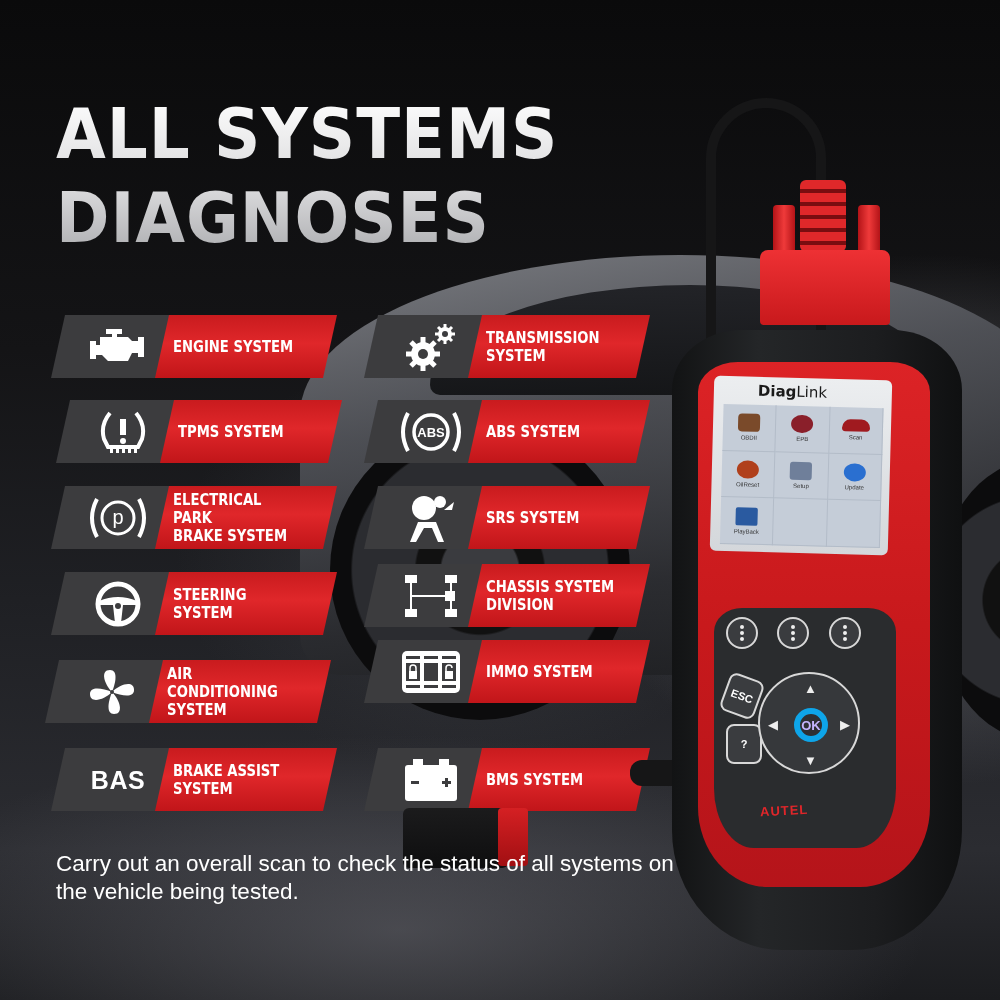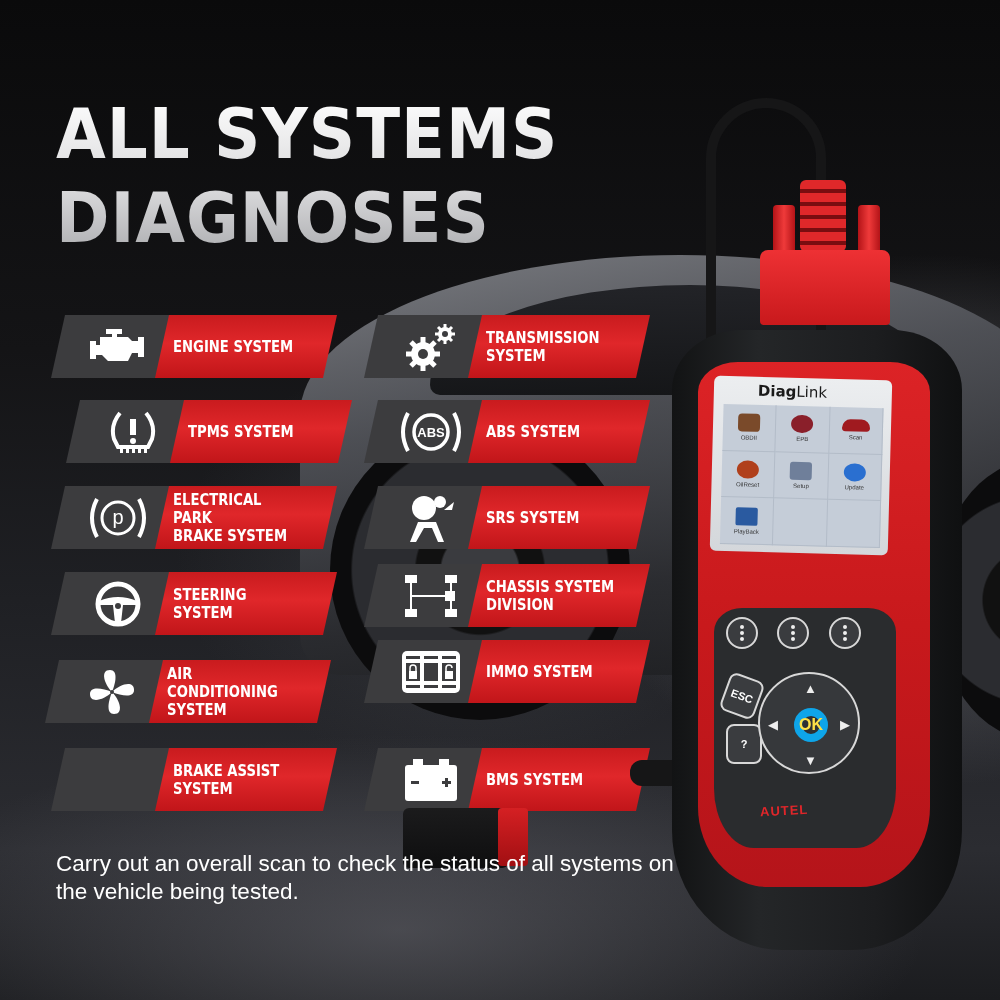--- a/index.html
+++ b/index.html
@@ -164,22 +164,22 @@
     background: #3a3c3f; border: 2px solid #d8d8d8;
     display: flex; flex-direction: column; align-items: center; justify-content: center; gap: 2px;
   }
   .fkey i { display:block; width: 4px; height: 4px; border-radius: 50%; background: #eee; }
   .dpad {
     position: absolute; left: 758px; top: 672px; width: 102px; height: 102px;
     border-radius: 50%; background: #36383b; border: 2px solid #d8d8d8;
   }
   .dpad .ok {
     position: absolute; left: 34px; top: 34px; width: 34px; height: 34px; border-radius: 50%;
-    background: #2e3033; border: 8px solid #0ea5e9; color: #fde047; font-weight: bold;
-    font-size: 16px; display:flex; align-items:center; justify-content:center;
+    background: #2e3033; border: 6px solid #0ea5e9; color: #c4b5fd; font-weight: bold;
+    font-size: 13px; display:flex; align-items:center; justify-content:center;
   }
   .dpad .arr { position: absolute; color: #eee; font-size: 13px; line-height: 13px; }
   .side-key {
     position: absolute; width: 36px; height: 40px; background: #3a3c3f;
     border: 2px solid #d8d8d8; border-radius: 8px; color: #fff;
     font-size: 11px; font-weight: bold; display:flex; align-items:center; justify-content:center;
   }
   .autel {
     position: absolute; left: 760px; top: 803px; font-size: 13px; color: #e0262a;
     font-weight: bold; letter-spacing: 1px; transform: rotate(-3deg);
@@ -236,21 +236,21 @@
             <line x1="51" y1="5" x2="37" y2="19"></line>
           </g>
       <circle cx="44" cy="12" r="3" fill="#3c3c3e"></circle>
     </g>
       </svg>
   </div>
   <div class="label">TRANSMISSION
 SYSTEM</div>
 </div>
 
-<div class="panel" style="left:66px;top:400px">
+<div class="panel" style="left:56px;top:400px">
   <div class="gray"></div>
     <div class="red"></div>
   <div class="icon">
     <svg width="50" height="46" viewBox="0 0 50 46">
         <g fill="none" stroke="#fff" stroke-width="4">
       <path d="M12 4 Q2 16 6 30 L10 38 H40 L44 30 Q48 16 38 4"></path>
         </g>
       <rect x="22" y="10" width="6" height="16" fill="#fff"></rect>
         <circle cx="25" cy="32" r="3" fill="#fff"></circle>
       <g fill="#fff">
@@ -383,20 +383,23 @@
       <path d="M46 22 V19 A3 3 0 0 1 52 19" fill="none" stroke="#fff" stroke-width="1.5"></path>
       <path d="M34 17 A6 6 0 1 0 34 29 A4.5 4.5 0 1 1 34 17 Z" fill="#fff"></path>
     </svg>
   </div>
   <div class="label">IMMO SYSTEM</div>
 </div>
 
 <div class="panel" style="left:51px;top:748px">
   <div class="gray"></div>
     <div class="red"></div>
+  <div class="icon">
+    <span class="bas-text">BAS</span>
+  </div>
   <div class="label">BRAKE ASSIST
 SYSTEM</div>
 </div>
 <div class="panel" style="left:364px;top:748px">
   <div class="gray"></div>
     <div class="red"></div>
   <div class="icon">
     <svg width="56" height="46" viewBox="0 0 56 46">
       <rect x="10" y="2" width="10" height="6" fill="#fff"></rect>
         <rect x="36" y="2" width="10" height="6" fill="#fff"></rect>

